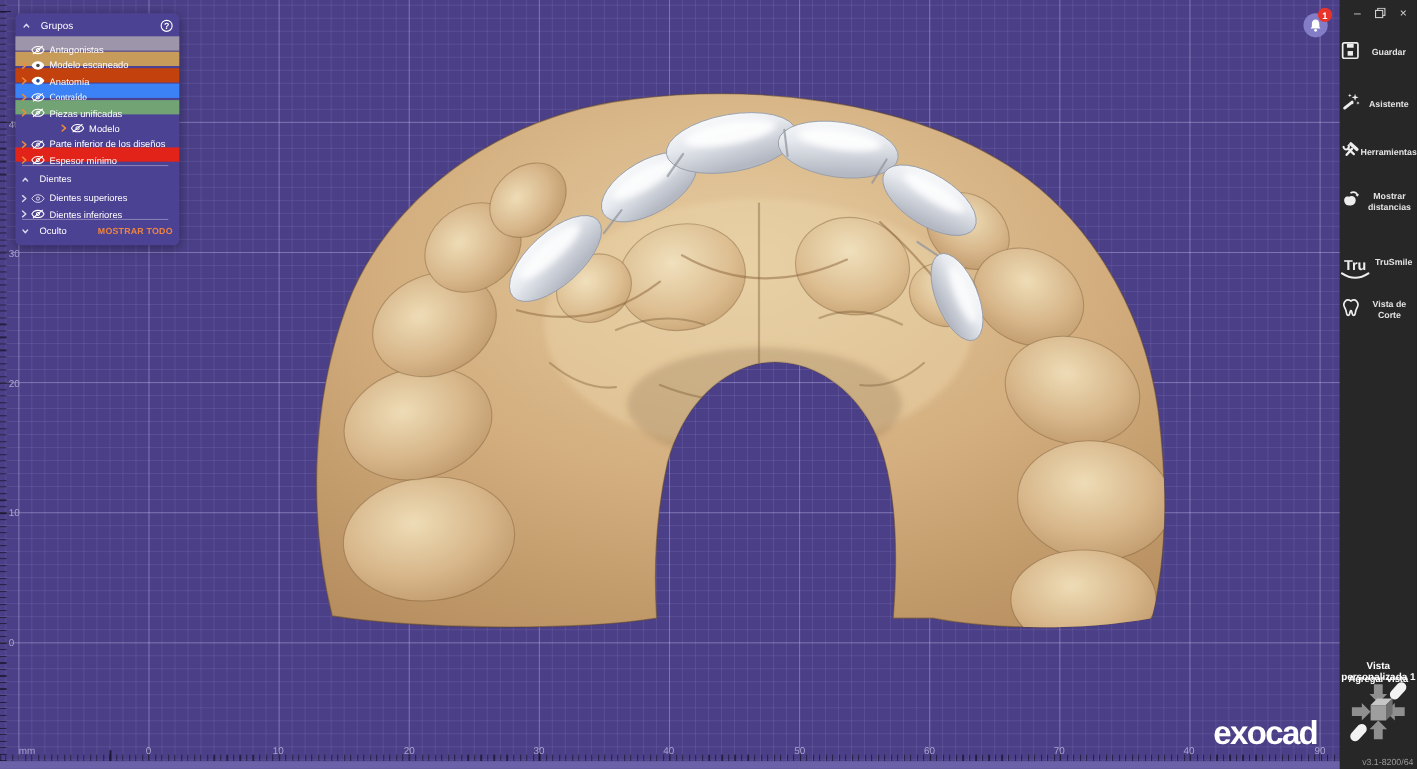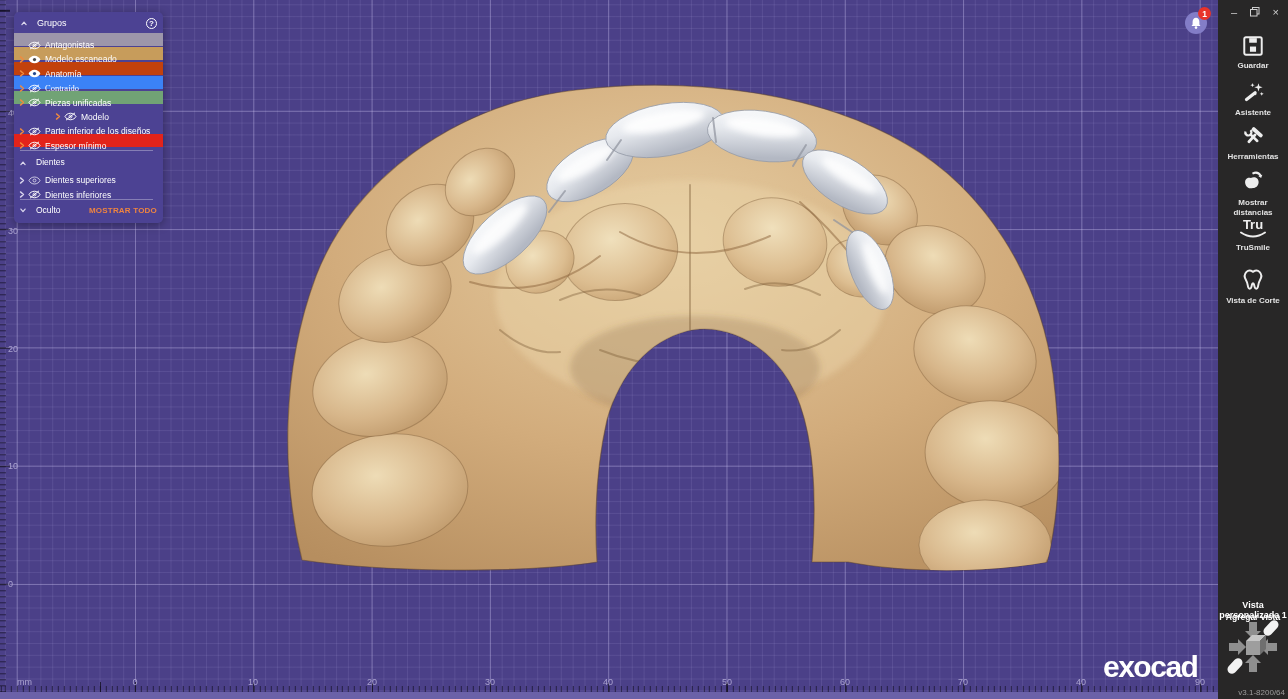--- a/index.html
+++ b/index.html
@@ -66,21 +66,21 @@
   .sechead{display:flex;align-items:flex-end;height:13px;padding:0 4px 0 5px;margin-bottom:1.4px;}
   .sechead .plabel{margin-left:6px;}
   .oculto{display:flex;align-items:center;height:15px;padding:0 6px 0 5px;margin-top:1px;}
   .oculto .plabel{margin-left:6px;flex:1;}
   .show-all{color:#ee8440;font-size:8px;font-weight:700;letter-spacing:.2px;white-space:nowrap;}
 
   
   .sidebar{position:absolute;left:1218px;top:0;width:70px;height:699px;background:#282727;}
   .winctl{display:flex;justify-content:space-between;align-items:center;padding:5px 9px 0 13px;height:18px;}
   .winctl .wbtn{color:#cfcfcf;font-size:11px;line-height:10px;cursor:default;}
-  .tool{position:absolute;left:0;width:70px;display:flex;flex-direction:column;align-items:center;}
+  .tool{position:absolute;left:0;width:70px;display:flex;flex-direction:row;align-items:center;}
   .tool-label{margin-top:3px;font-size:8px;font-weight:600;color:#e2e2e2;text-align:center;line-height:1.2;
     width:64px;}
   .tru-text{color:#eee;font-size:13px;font-weight:600;line-height:12px;}
   .bottom-label{position:absolute;left:0;width:70px;text-align:center;color:#fff;font-weight:700;}
   .add-view{top:612px;font-size:8.5px;}
   .custom-view{top:600px;font-size:9px;}
   .cube-wrap{position:absolute;left:3px;top:612px;width:64px;height:70px;}
   .version{position:absolute;right:3px;bottom:2px;font-size:8px;color:#9b9b9b;}
 </style>
 </head>
@@ -434,21 +434,21 @@
     <div class="tool" style="top:169px">
       <svg width="26" height="26" viewBox="0 0 24 24">
         <path d="M5,14 C3.8,9.5 7,7.2 10,8.4 C13,6.4 17.4,8.2 17.2,12.2 C17,15.4 15,17.4 12,17.6 C8.8,18.4 5.8,17.2 5,14 Z" fill="#ededed"></path>
         <path d="M11.5,4.2 Q16.5,1.6 19.3,6.4" fill="none" stroke="#ededed" stroke-width="1.9"></path>
         <path d="M20.6,5.2 L19.5,8.3 L16.9,6.4 Z" fill="#ededed"></path>
       </svg>
       <div class="tool-label">Mostrar distancias</div>
     </div>
 
     <div class="tool" style="top:219px">
-      <div style="display:flex;flex-direction:column;align-items:center;">
+      <div style="display:flex;flex-direction:column;align-items:center;margin-top:16px;">
         <span class="tru-text">Tru</span>
         <svg width="28" height="9" viewBox="0 0 28 9">
             <path d="M2,1.5 Q14,9.5 26,1.5" fill="none" stroke="#ededed" stroke-width="1.9" stroke-linecap="round"></path>
           </svg>
       </div>
       <div class="tool-label">TruSmile</div>
     </div>
 
     <div class="tool" style="top:267px">
       <svg width="26" height="26" viewBox="0 0 24 24">

